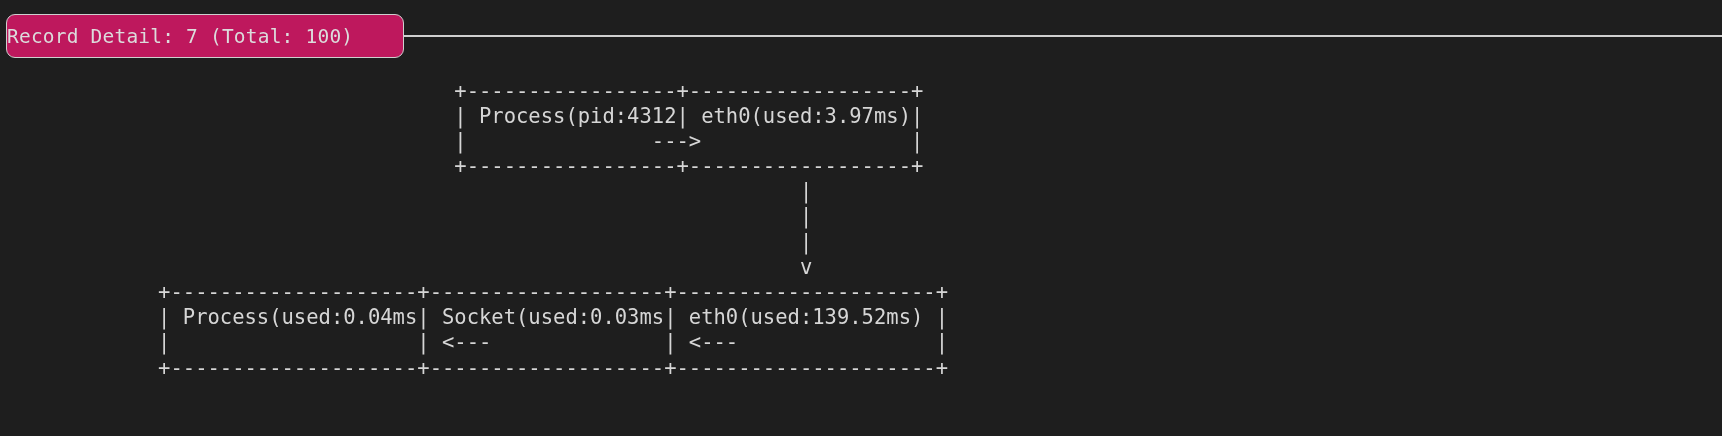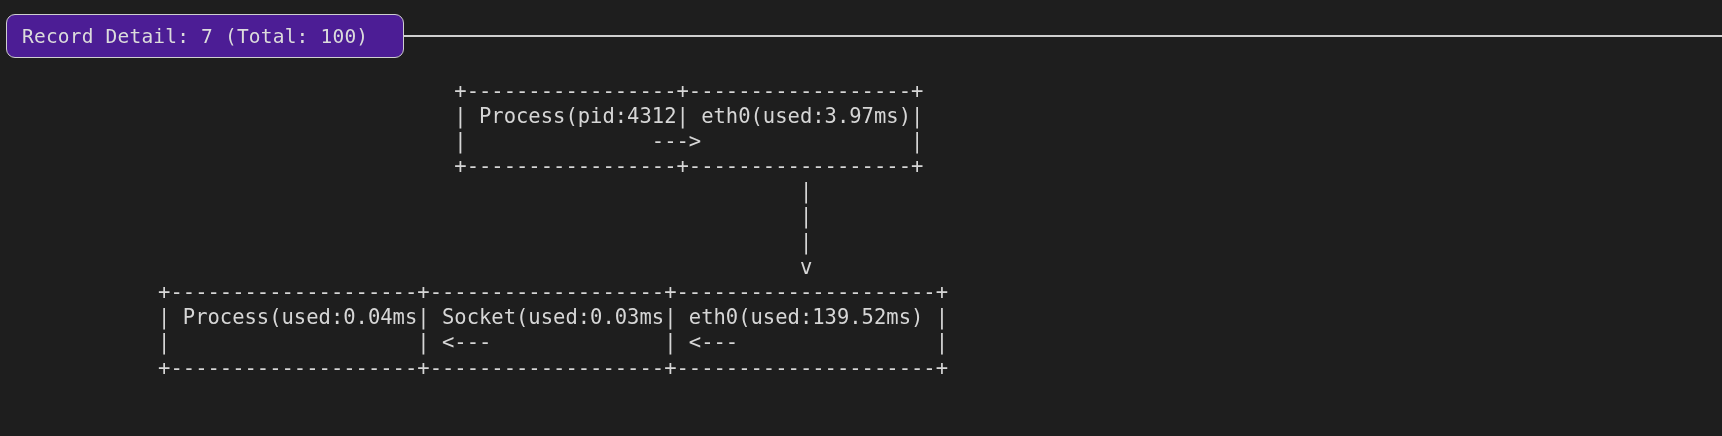--- a/index.html
+++ b/index.html
@@ -25,24 +25,23 @@
   }
   #title-box {
     position: absolute;
     left: 6px;
     top: 14px;
     width: 398px;
     height: 44px;
     box-sizing: border-box;
     border: 1.6px solid #cfcfcf;
     border-radius: 9px;
-    background: #4c1d95;
+    background: #be185d;
     display: flex;
     align-items: center;
-    padding-left: 15px;
     z-index: 2;
   }
   #title-text {
     color: #dcdcdc;
     font-size: 19.5px;
     letter-spacing: 0.2px;
     white-space: pre;
   }
   #header-rule {
     position: absolute;

